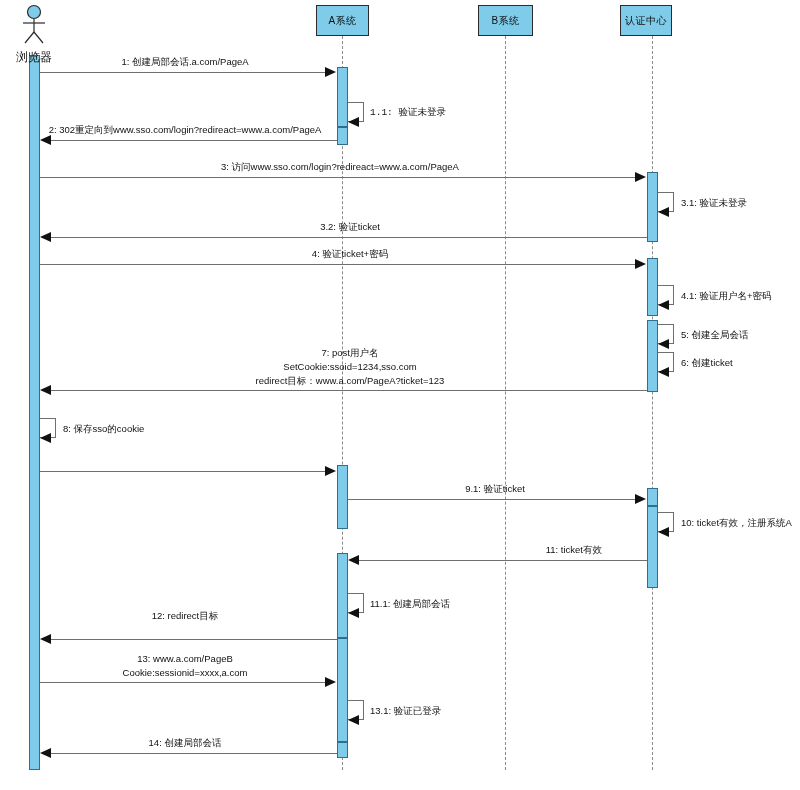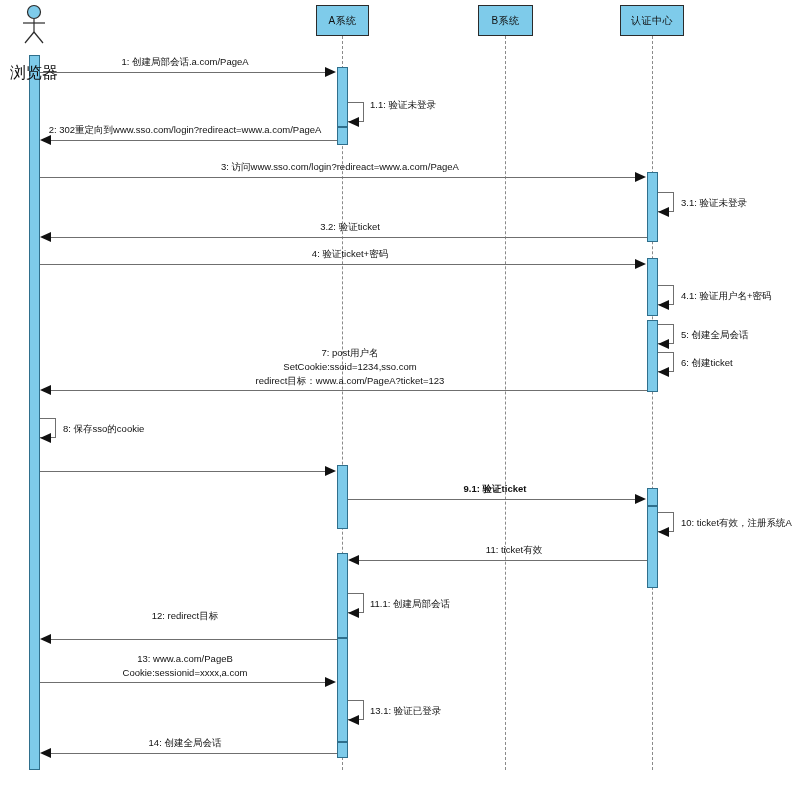--- a/index.html
+++ b/index.html
@@ -27,23 +27,23 @@
     color:#101010;
     letter-spacing:.5px;
     z-index:6;
   }
   .actor{
     position:absolute;
     z-index:6;
     text-align:center;
   }
   .actor-label{
-    font-size:16px;
+    font-size:12px;
     color:#101010;
-    margin-top:15px;
+    margin-top:1px;
     white-space:nowrap;
   }
   
   .lifeline{
     position:absolute;
     width:0;
     border-left:1px dashed #8a8a8a;
     z-index:1;
   }
   
@@ -118,21 +118,21 @@
   </div>
 
   <div class="participant-box" style="left:316px; top:5px; width:53px; height:31px;">
     <span>A系统</span>
   </div>
 
   <div class="participant-box" style="left:478px; top:5px; width:55px; height:31px;">
     <span>B系统</span>
   </div>
 
-  <div class="participant-box" style="left:620px; top:5px; width:64px; height:31px;">
+  <div class="participant-box" style="left:620px; top:5px; width:52px; height:31px;">
     <span>认证中心</span>
   </div>
 
   <div class="activation" style="left:29px; top:55px; width:11px; height:715px;"></div>
 
   <div class="activation" style="left:337px; top:67px; width:11px; height:60px;"></div>
   <div class="activation" style="left:337px; top:127px; width:11px; height:18px;"></div>
   <div class="activation" style="left:337px; top:465px; width:11px; height:64px;"></div>
   <div class="activation" style="left:337px; top:553px; width:11px; height:85px;"></div>
   <div class="activation" style="left:337px; top:638px; width:11px; height:104px;"></div>
@@ -143,21 +143,21 @@
   <div class="activation" style="left:647px; top:320px; width:11px; height:72px;"></div>
   <div class="activation" style="left:647px; top:488px; width:11px; height:18px;"></div>
   <div class="activation" style="left:647px; top:506px; width:11px; height:82px;"></div>
 
   <div class="msg-line" style="left:40px; top:72px; width:288px;"></div>
   <div class="arrow-head arrow-right" style="left:325px; top:67px;"></div>
   <div class="msg-label" style="left:60px; top:55px; width:250px;">1: 创建局部会话.a.com/PageA</div>
 
   <div class="self-loop" style="left:348px; top:102px; width:16px; height:20px;"></div>
   <div class="arrow-head arrow-left" style="left:348px; top:117px;"></div>
-  <div class="msg-label left" style="left:370px; top:98px; width:180px;">1.1: 验证未登录</div>
+  <div class="msg-label left" style="left:370px; top:106px; width:180px;font-family:Liberation Mono, monospace;">1.1: 验证未登录</div>
 
   <div class="msg-line" style="left:46px; top:140px; width:291px;"></div>
   <div class="arrow-head arrow-left" style="left:40px; top:135px;"></div>
   <div class="msg-label" style="left:30px; top:123px; width:310px;">2: 302重定向到www.sso.com/login?redireact=www.a.com/PageA</div>
 
   <div class="msg-line" style="left:40px; top:177px; width:598px;"></div>
   <div class="arrow-head arrow-right" style="left:635px; top:172px;"></div>
   <div class="msg-label" style="left:90px; top:160px; width:500px;">3: 访问www.sso.com/login?redireact=www.a.com/PageA</div>
 
   <div class="self-loop" style="left:658px; top:192px; width:16px; height:20px;"></div>
@@ -194,29 +194,29 @@
 
   <div class="self-loop" style="left:40px; top:418px; width:16px; height:20px;"></div>
   <div class="arrow-head arrow-left" style="left:40px; top:433px;"></div>
   <div class="msg-label left" style="left:63px; top:422px; width:180px;">8: 保存sso的cookie</div>
 
   <div class="msg-line" style="left:40px; top:471px; width:288px;"></div>
   <div class="arrow-head arrow-right" style="left:325px; top:466px;"></div>
 
   <div class="msg-line" style="left:348px; top:499px; width:290px;"></div>
   <div class="arrow-head arrow-right" style="left:635px; top:494px;"></div>
-  <div class="msg-label" style="left:380px; top:482px; width:230px;font-weight:bold;">9.1: 验证ticket</div>
+  <div class="msg-label" style="left:380px; top:482px; width:230px;">9.1: 验证ticket</div>
 
   <div class="self-loop" style="left:658px; top:512px; width:16px; height:20px;"></div>
   <div class="arrow-head arrow-left" style="left:658px; top:527px;"></div>
   <div class="msg-label left" style="left:681px; top:516px; width:180px;">10: ticket有效，注册系统A</div>
 
   <div class="msg-line" style="left:354px; top:560px; width:293px;"></div>
   <div class="arrow-head arrow-left" style="left:348px; top:555px;"></div>
-  <div class="msg-label" style="left:409px; top:543px; width:210px;">11: ticket有效</div>
+  <div class="msg-label" style="left:392px; top:543px; width:210px;text-align:right;">11: ticket有效</div>
 
   <div class="self-loop" style="left:348px; top:593px; width:16px; height:20px;"></div>
   <div class="arrow-head arrow-left" style="left:348px; top:608px;"></div>
   <div class="msg-label left" style="left:370px; top:597px; width:180px;">11.1: 创建局部会话</div>
 
   <div class="msg-line" style="left:46px; top:639px; width:291px;"></div>
   <div class="arrow-head arrow-left" style="left:40px; top:634px;"></div>
   <div class="msg-label" style="left:50px; top:609px; width:270px;">
     <div>12: redirect目标</div>
   </div>
@@ -227,15 +227,15 @@
     <div>13: www.a.com/PageB</div>
     <div>Cookie:sessionid=xxxx,a.com</div>
   </div>
 
   <div class="self-loop" style="left:348px; top:700px; width:16px; height:20px;"></div>
   <div class="arrow-head arrow-left" style="left:348px; top:715px;"></div>
   <div class="msg-label left" style="left:370px; top:704px; width:180px;">13.1: 验证已登录</div>
 
   <div class="msg-line" style="left:46px; top:753px; width:291px;"></div>
   <div class="arrow-head arrow-left" style="left:40px; top:748px;"></div>
-  <div class="msg-label" style="left:60px; top:736px; width:250px;">14: 创建全局会话</div>
+  <div class="msg-label" style="left:60px; top:736px; width:250px;">14: 创建局部会话</div>
 
 </div>
 
 </body></html>

